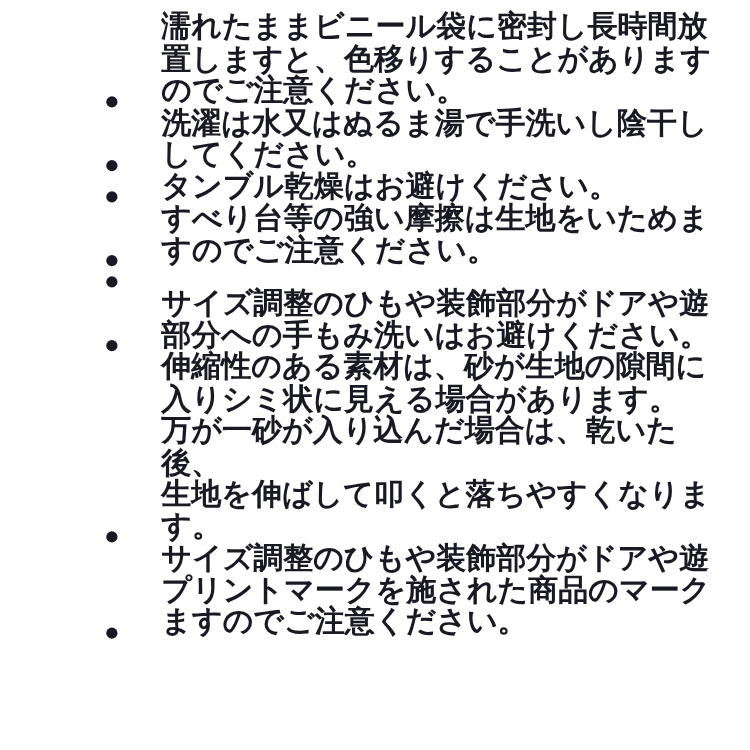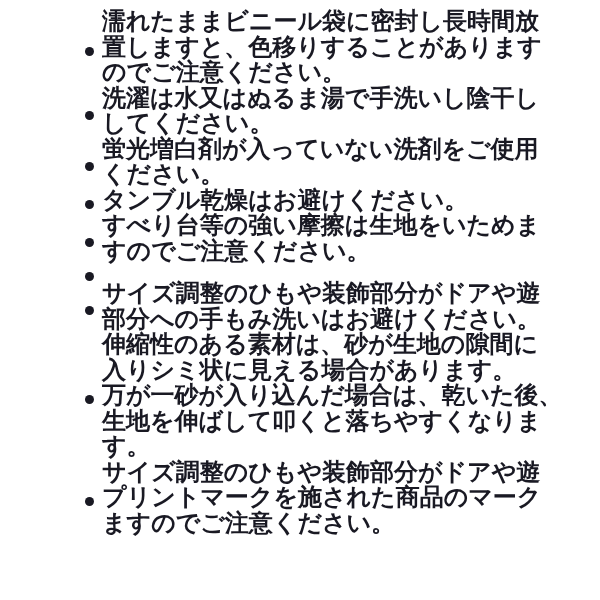--- a/index.html
+++ b/index.html
@@ -18,21 +18,22 @@
     background: var(--page-bg, #ffffff);
     overflow: hidden;
   }
   .care-list {
     margin: 0;
     padding: 0;
     list-style: none;
   }
   .care-item {
     display: flex;
-    align-items: center;
+    align-items: flex-end;
+    gap: 27px;
   }
   .bullet {
     flex: 0 0 9px;
     width: 9px;
     height: 9px;
     border-radius: 50%;
     background: var(--ink, #191923);
     margin: 8px 8px 0 0;
   }
   .item-text {
@@ -56,25 +57,20 @@
 置しますと、色移りすることがあります
 のでご注意ください。</span>
       </li>
       <li class="care-item">
         <span class="bullet"></span>
         <span class="item-text">洗濯は水又はぬるま湯で手洗いし陰干し
 してください。</span>
       </li>
       <li class="care-item">
         <span class="bullet"></span>
-        <span class="item-text">蛍光増白剤が入っていない洗剤をご使用
-ください。</span>
-      </li>
-      <li class="care-item">
-        <span class="bullet"></span>
         <span class="item-text">タンブル乾燥はお避けください。</span>
       </li>
       <li class="care-item">
         <span class="bullet"></span>
         <span class="item-text">すべり台等の強い摩擦は生地をいためま
 すのでご注意ください。</span>
       </li>
       <li class="care-item">
         <span class="bullet"></span>
       </li>

